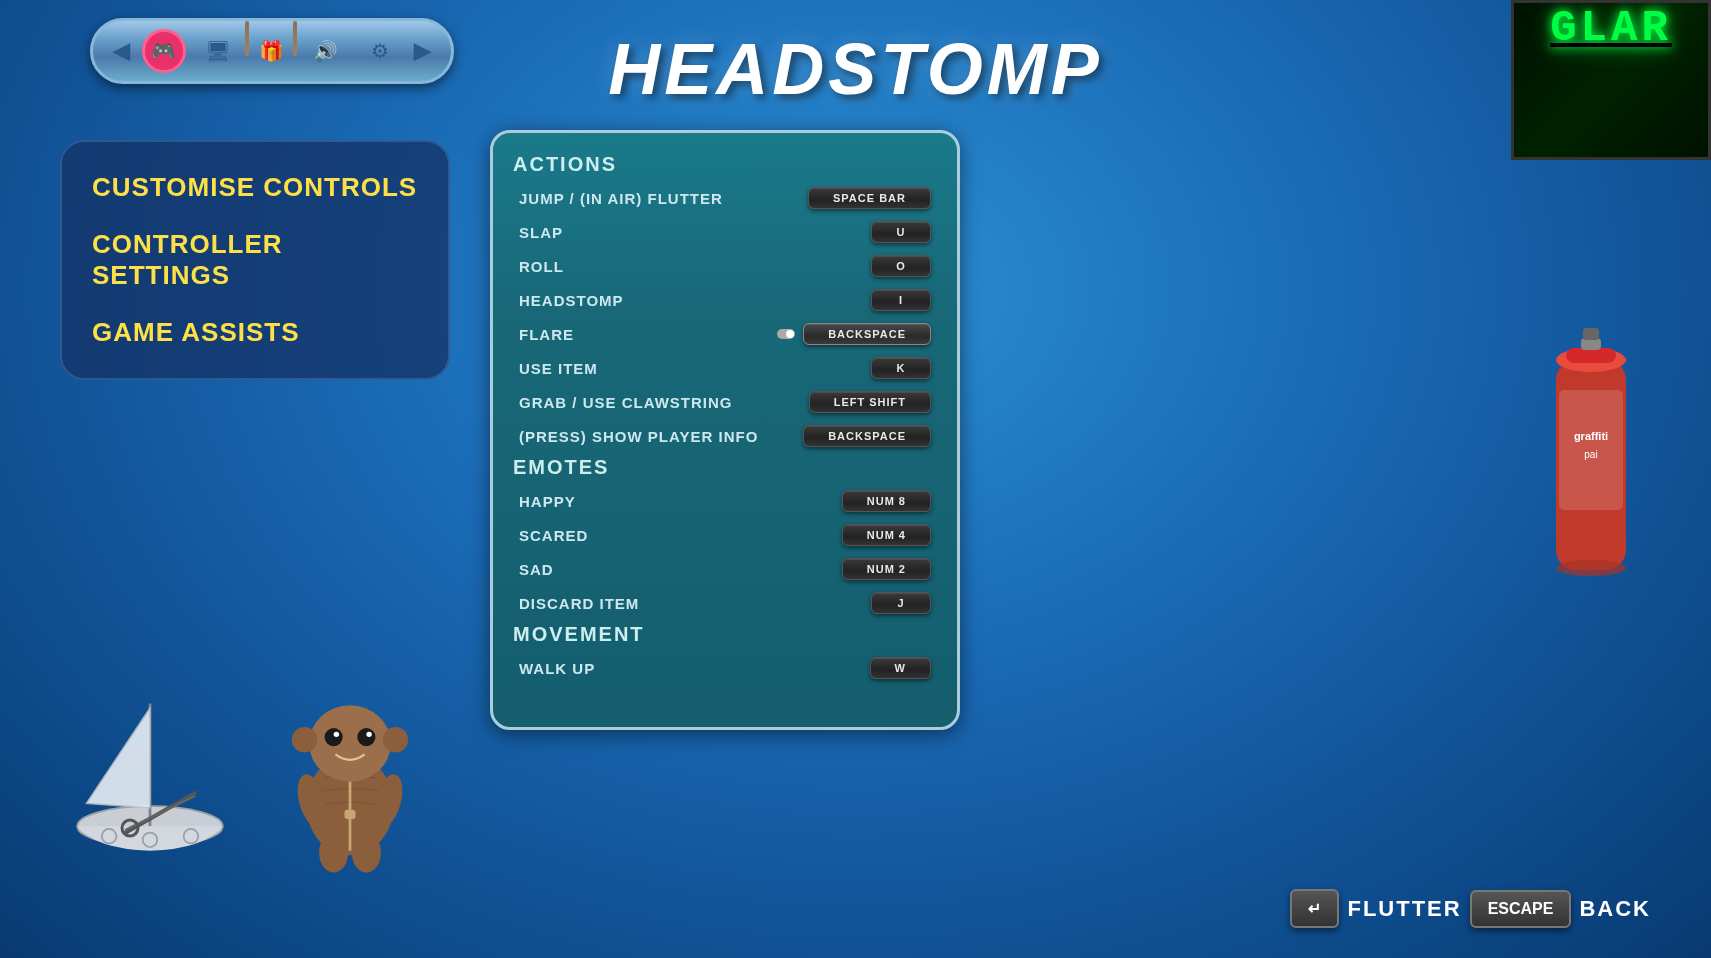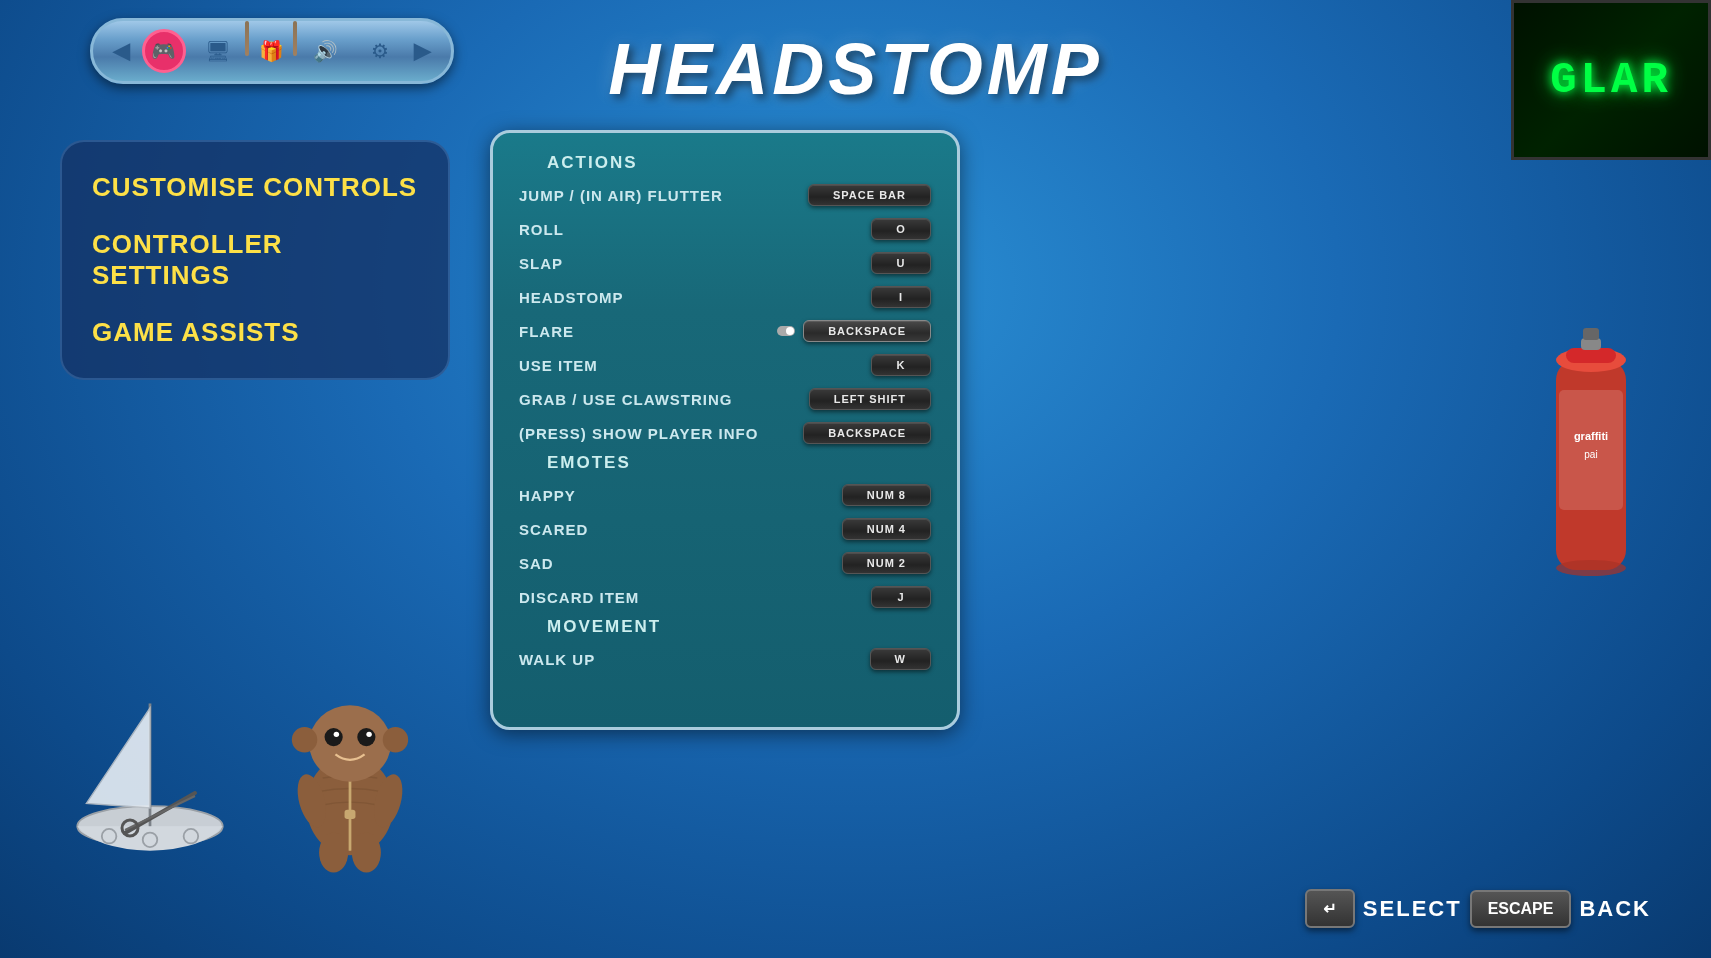--- a/index.html
+++ b/index.html
@@ -146,28 +146,27 @@
       background: rgba(0,0,0,0.2);
       border-radius: 4px;
     }
 
     .controls-scroll::-webkit-scrollbar-thumb {
       background: rgba(255,255,255,0.3);
       border-radius: 4px;
     }
 
     .section-header {
-      font-size: 17px;
+      font-size: 20px;
       font-weight: 900;
       color: #cceeee;
       letter-spacing: 2px;
       margin-bottom: 6px;
       margin-top: 4px;
       text-transform: uppercase;
-      margin-left: 34px;
     }
 
     .control-row {
       display: flex;
       align-items: center;
       justify-content: space-between;
       padding: 5px 6px;
       margin-bottom: 2px;
     }
 
@@ -215,22 +214,22 @@
       background: #111;
       border: 3px solid #333;
       overflow: hidden;
     }
 
     .tv-content {
       width: 100%;
       height: 100%;
       background: linear-gradient(135deg, #001100 0%, #002200 50%, #001100 100%);
       display: flex;
-      align-items: center;
       justify-content: center;
+      text-decoration: underline;
     }
 
     .tv-text {
       font-size: 44px;
       font-weight: 900;
       color: #00ff44;
       letter-spacing: 4px;
       font-family: 'Courier New', monospace;
       text-shadow: 0 0 10px #00ff44, 0 0 20px #00cc33;
     }
@@ -351,29 +350,29 @@
   <div class="controls-scroll" id="controls-content">
 
   <div class="section-header">ACTIONS</div>
       <div class="control-row">
         <div class="control-name">JUMP / (IN AIR) FLUTTER</div>
         <div class="toggle-wrapper">
           <div class="key-badge">SPACE BAR</div>
         </div>
       </div>
       <div class="control-row">
+        <div class="control-name">SLAP</div>
+        <div class="toggle-wrapper">
+          <div class="key-badge">U</div>
+        </div>
+      </div>
+      <div class="control-row">
         <div class="control-name">ROLL</div>
         <div class="toggle-wrapper">
           <div class="key-badge">O</div>
-        </div>
-      </div>
-      <div class="control-row">
-        <div class="control-name">SLAP</div>
-        <div class="toggle-wrapper">
-          <div class="key-badge">U</div>
         </div>
       </div>
       <div class="control-row">
         <div class="control-name">HEADSTOMP</div>
         <div class="toggle-wrapper">
           <div class="key-badge">I</div>
         </div>
       </div>
       <div class="control-row highlighted">
         <div class="control-name">FLARE</div>
@@ -498,16 +497,16 @@
 </svg>
 
 <svg style="position:absolute;bottom:120px;left:120px;width:80px;height:50px;" viewBox="0 0 80 50">
   <path d="M5 45 L75 5" stroke="#555" stroke-width="4" stroke-linecap="round"></path>
   <path d="M5 42 L75 8" stroke="#666" stroke-width="2" fill="none"></path>
   <circle cx="10" cy="40" r="8" fill="none" stroke="#555" stroke-width="3"></circle>
 </svg>
 
 <div class="bottom-hud">
   <div class="hud-key">↵</div>
-  <div class="hud-label">SELECT</div>
+  <div class="hud-label">FLUTTER</div>
   <div class="hud-key">ESCAPE</div>
   <div class="hud-label">BACK</div>
 </div>
 
 </body></html>

